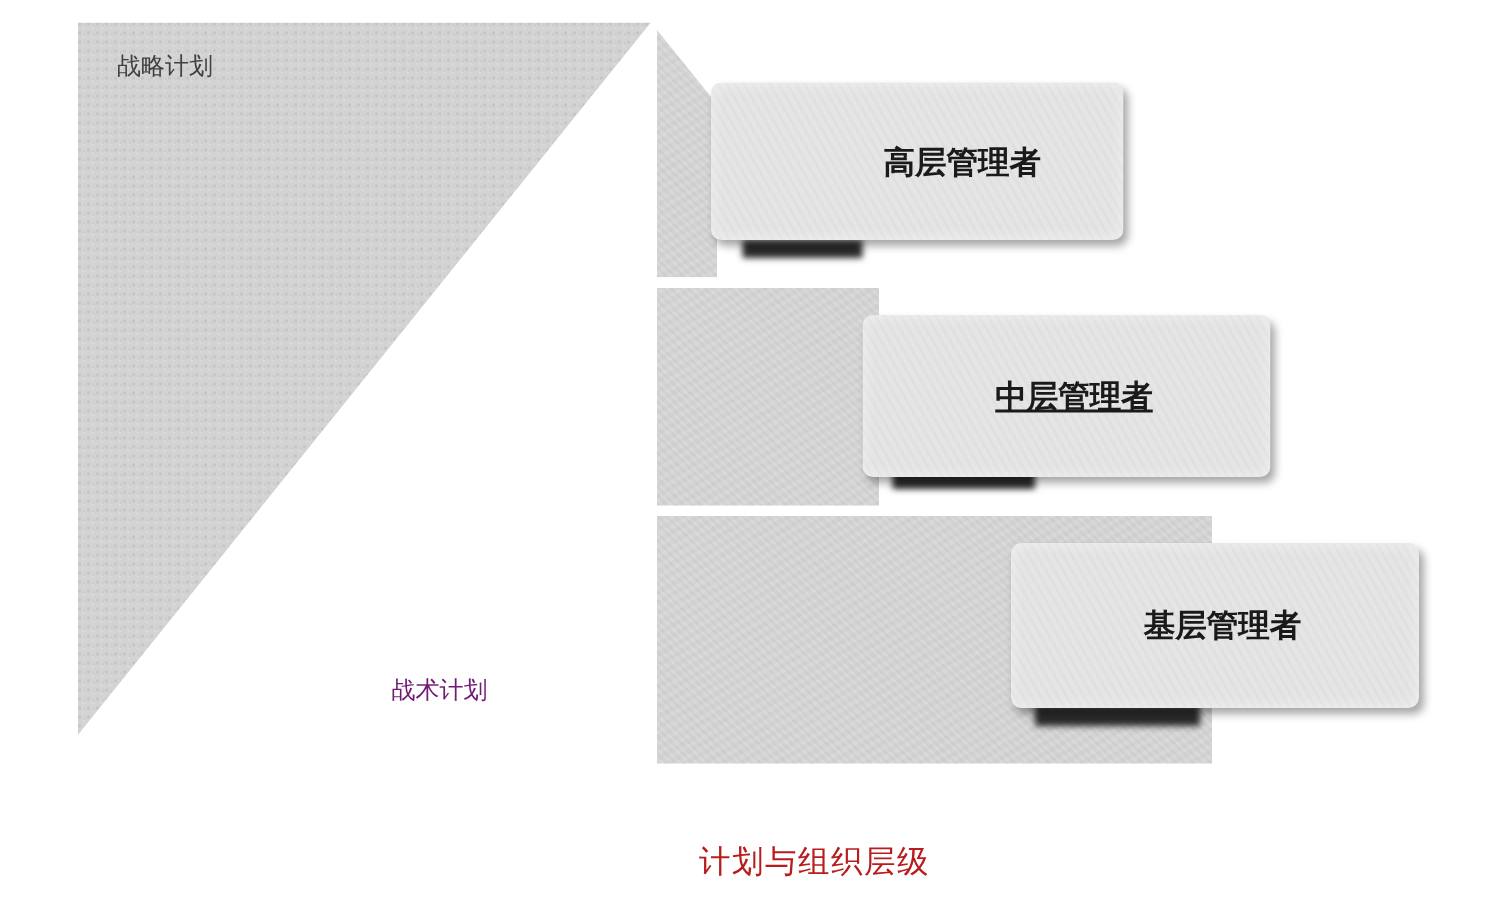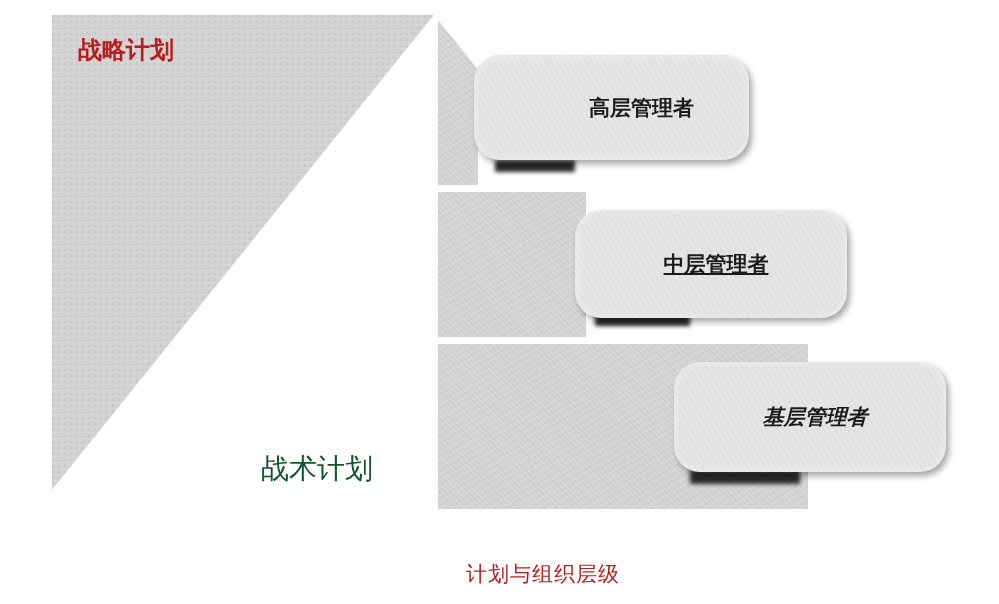--- a/index.html
+++ b/index.html
@@ -10,26 +10,26 @@
     .canvas { position: relative; width: 999px; height: 604px; }
 
     
     .tri-panel {
       position: absolute; left: 52px; top: 15px; width: 382px; height: 475px;
     }
     .tri-panel svg { position: absolute; left: 0; top: 0; }
 
     .label-strategic {
       position: absolute; left: 78px; top: 34px;
-      font-size: 24px; font-weight: bold; color: #b91c1c;
+      font-size: 16px; font-weight: normal; color: #404040;
       letter-spacing: 0px;
     }
     .label-tactical {
       position: absolute; left: 261px; top: 450px;
-      font-size: 28px; color: #14532d;
+      font-size: 16px; color: #701a75;
     }
 
     
     .slab {
       position: absolute;
       background:
         repeating-linear-gradient(45deg, rgba(0,0,0,0.025) 0 2px, rgba(255,255,255,0.03) 2px 4px),
         repeating-linear-gradient(-30deg, rgba(0,0,0,0.02) 0 3px, rgba(255,255,255,0.02) 3px 6px),
         #d7d7d7;
     }
@@ -41,37 +41,37 @@
     .shadow-bar {
       position: absolute; background: #2a2a2a;
       filter: blur(2px);
     }
     .sh-1 { left: 495px; top: 160px; width: 80px; height: 12px; }
     .sh-2 { left: 595px; top: 312px; width: 95px; height: 14px; }
     .sh-3 { left: 690px; top: 470px; width: 110px; height: 14px; }
 
     .box {
       position: absolute;
-      border-radius: 26px;
+      border-radius: 7px;
       background:
         repeating-linear-gradient(60deg, rgba(0,0,0,0.02) 0 2px, rgba(255,255,255,0.04) 2px 5px),
         #e4e4e4;
       box-shadow: 3px 4px 6px rgba(0,0,0,0.35), inset 0 0 10px rgba(255,255,255,0.5);
       display: flex; align-items: center; justify-content: center;
     }
     .box span {
       font-size: 21px; color: #1a1a1a; font-weight: bold;
     }
     .box-top { left: 474px; top: 55px; width: 275px; height: 105px; }
     .box-mid { left: 575px; top: 210px; width: 272px; height: 108px; }
     .box-low { left: 674px; top: 362px; width: 272px; height: 110px; }
 
     .box-top span { margin-left: 60px; }
     .box-mid span { margin-left: 10px; text-decoration: underline; }
-    .box-low span { margin-left: 10px; font-style: italic; }
+    .box-low span { margin-left: 10px; }
 
     .caption {
       position: absolute; left: 466px; top: 560px;
       font-size: 21px; color: #b91c1c; letter-spacing: 1px;
     }
   </style>
 </head>
 <body>
 
 <div class="canvas">

